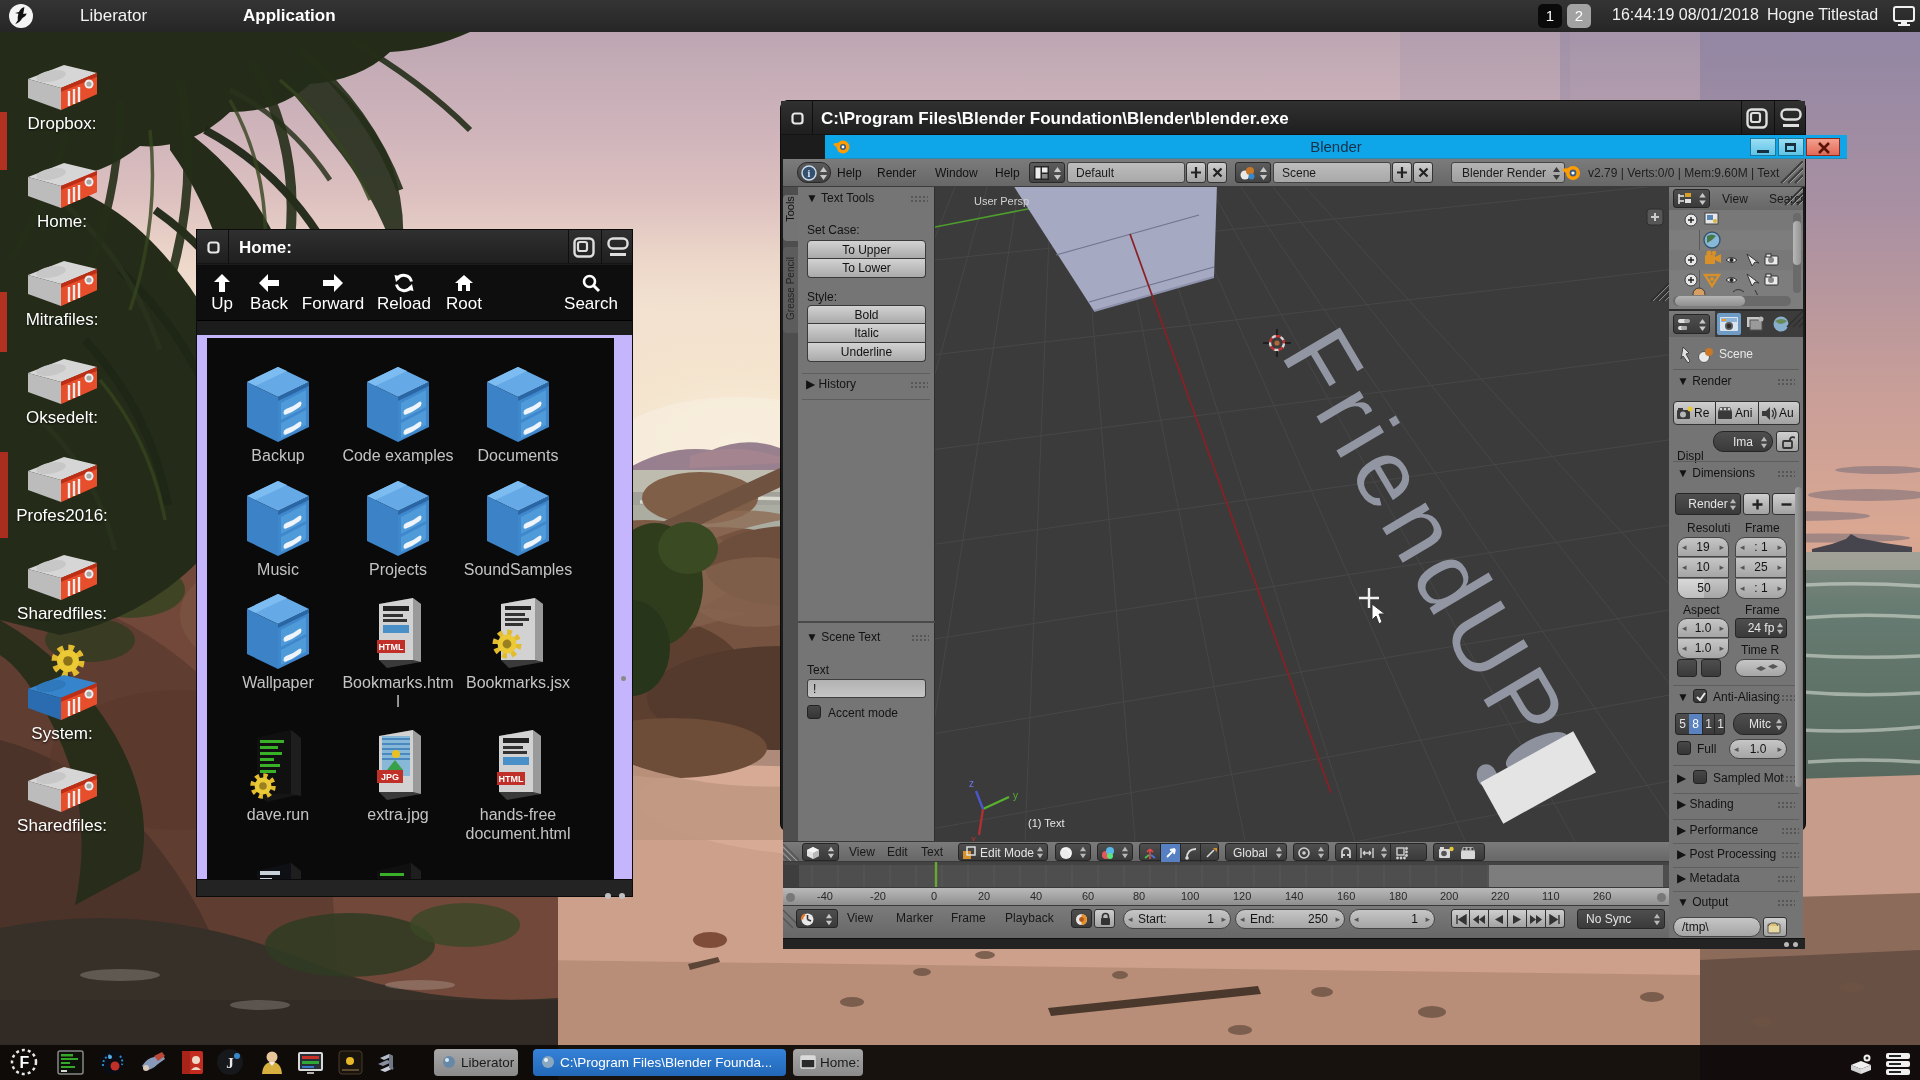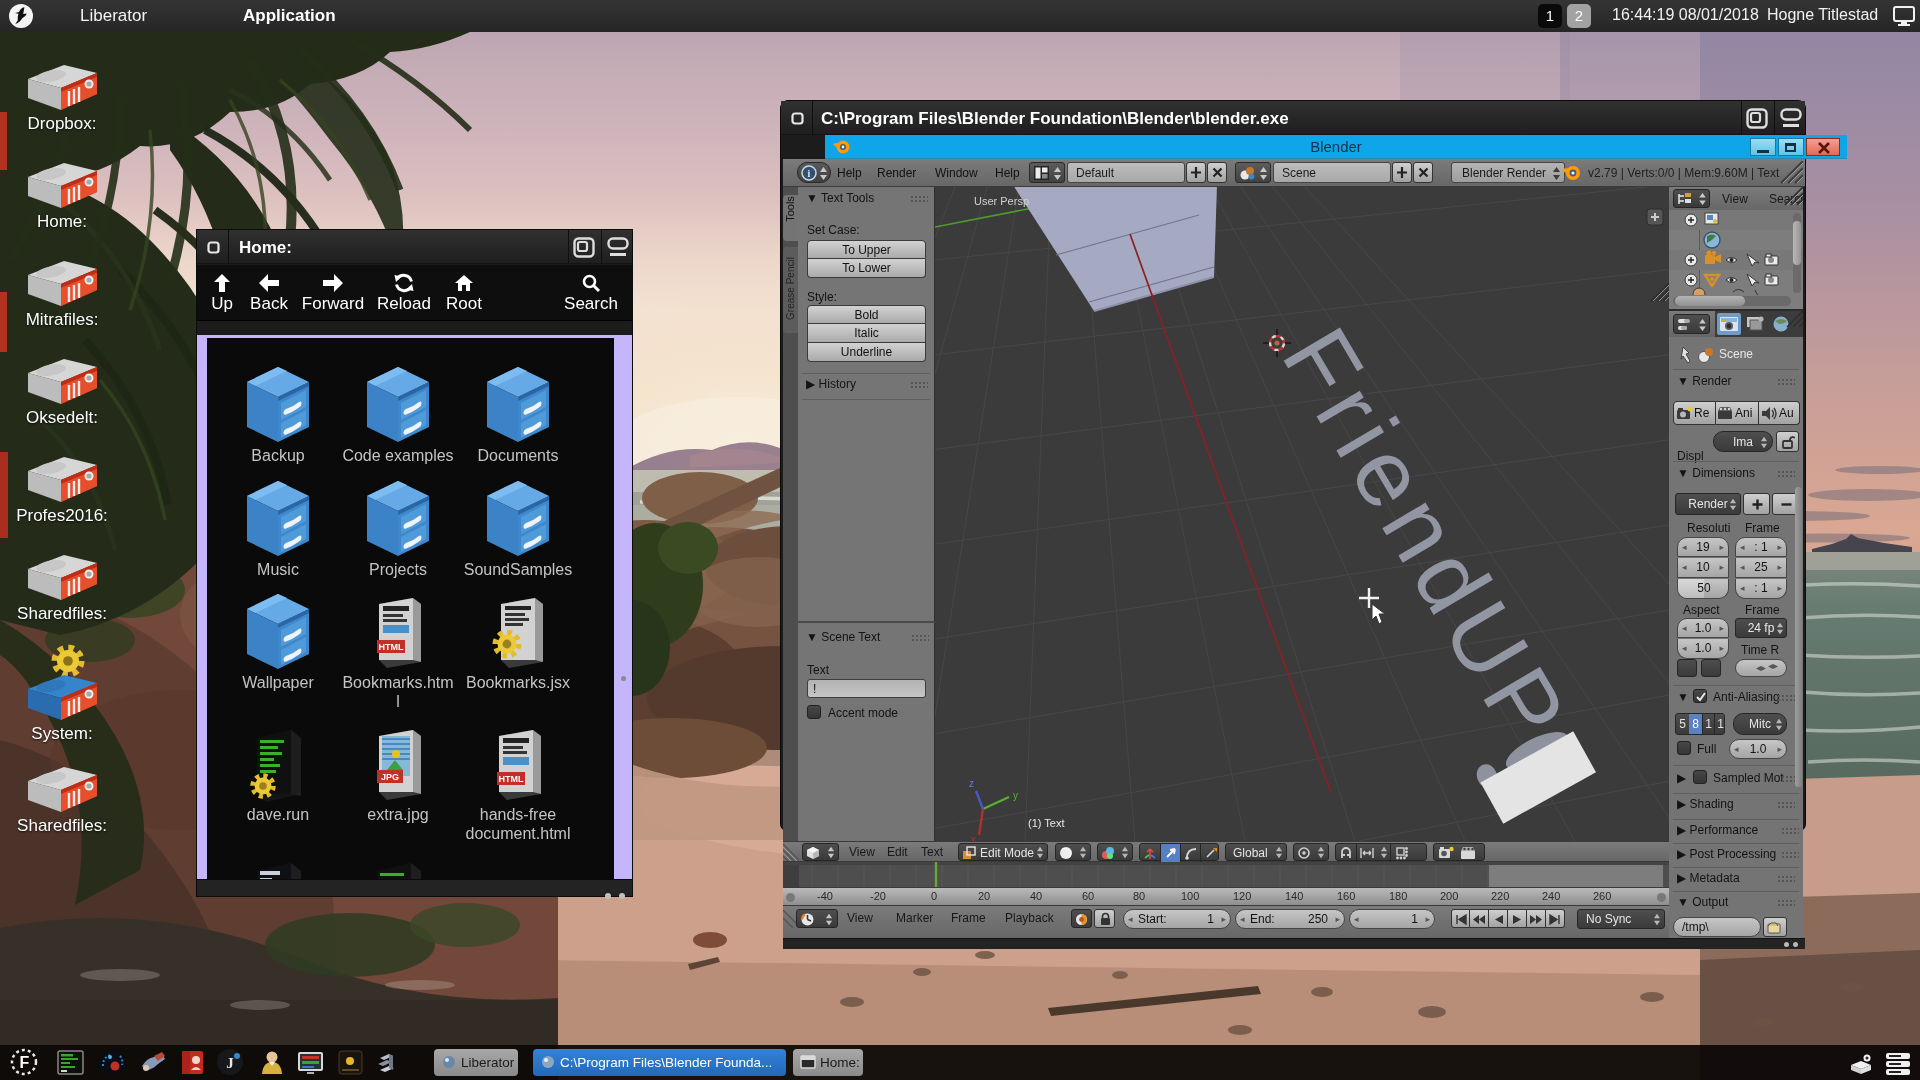--- a/index.html
+++ b/index.html
@@ -1272,21 +1272,21 @@
     <div class="abs" style="left:247px;top:2px">40</div>
     <div class="abs" style="left:299px;top:2px">60</div>
     <div class="abs" style="left:350px;top:2px">80</div>
     <div class="abs" style="left:398px;top:2px">100</div>
     <div class="abs" style="left:450px;top:2px">120</div>
     <div class="abs" style="left:502px;top:2px">140</div>
     <div class="abs" style="left:554px;top:2px">160</div>
     <div class="abs" style="left:606px;top:2px">180</div>
     <div class="abs" style="left:657px;top:2px">200</div>
     <div class="abs" style="left:708px;top:2px">220</div>
-    <div class="abs" style="left:759px;top:2px">240</div>
+    <div class="abs" style="left:759px;top:2px">110</div>
     <div class="abs" style="left:810px;top:2px">260</div>
   </div>
   <div class="abs bheader" style="left:2px;top:804px;width:886px;height:33px;border-top:1px solid #3a3a3a;">
     <svg class="abs" style="left:0;top:0" width="14" height="24" viewBox="0 0 14 24">
           <g stroke="#555" stroke-width="1.5">
             <path d="M0,4 L14,18"></path>
             <path d="M0,12 L10,22"></path>
           </g>
         </svg>
     <div class="dsq" style="left:13px;top:3px;width:42px;height:19px;">

